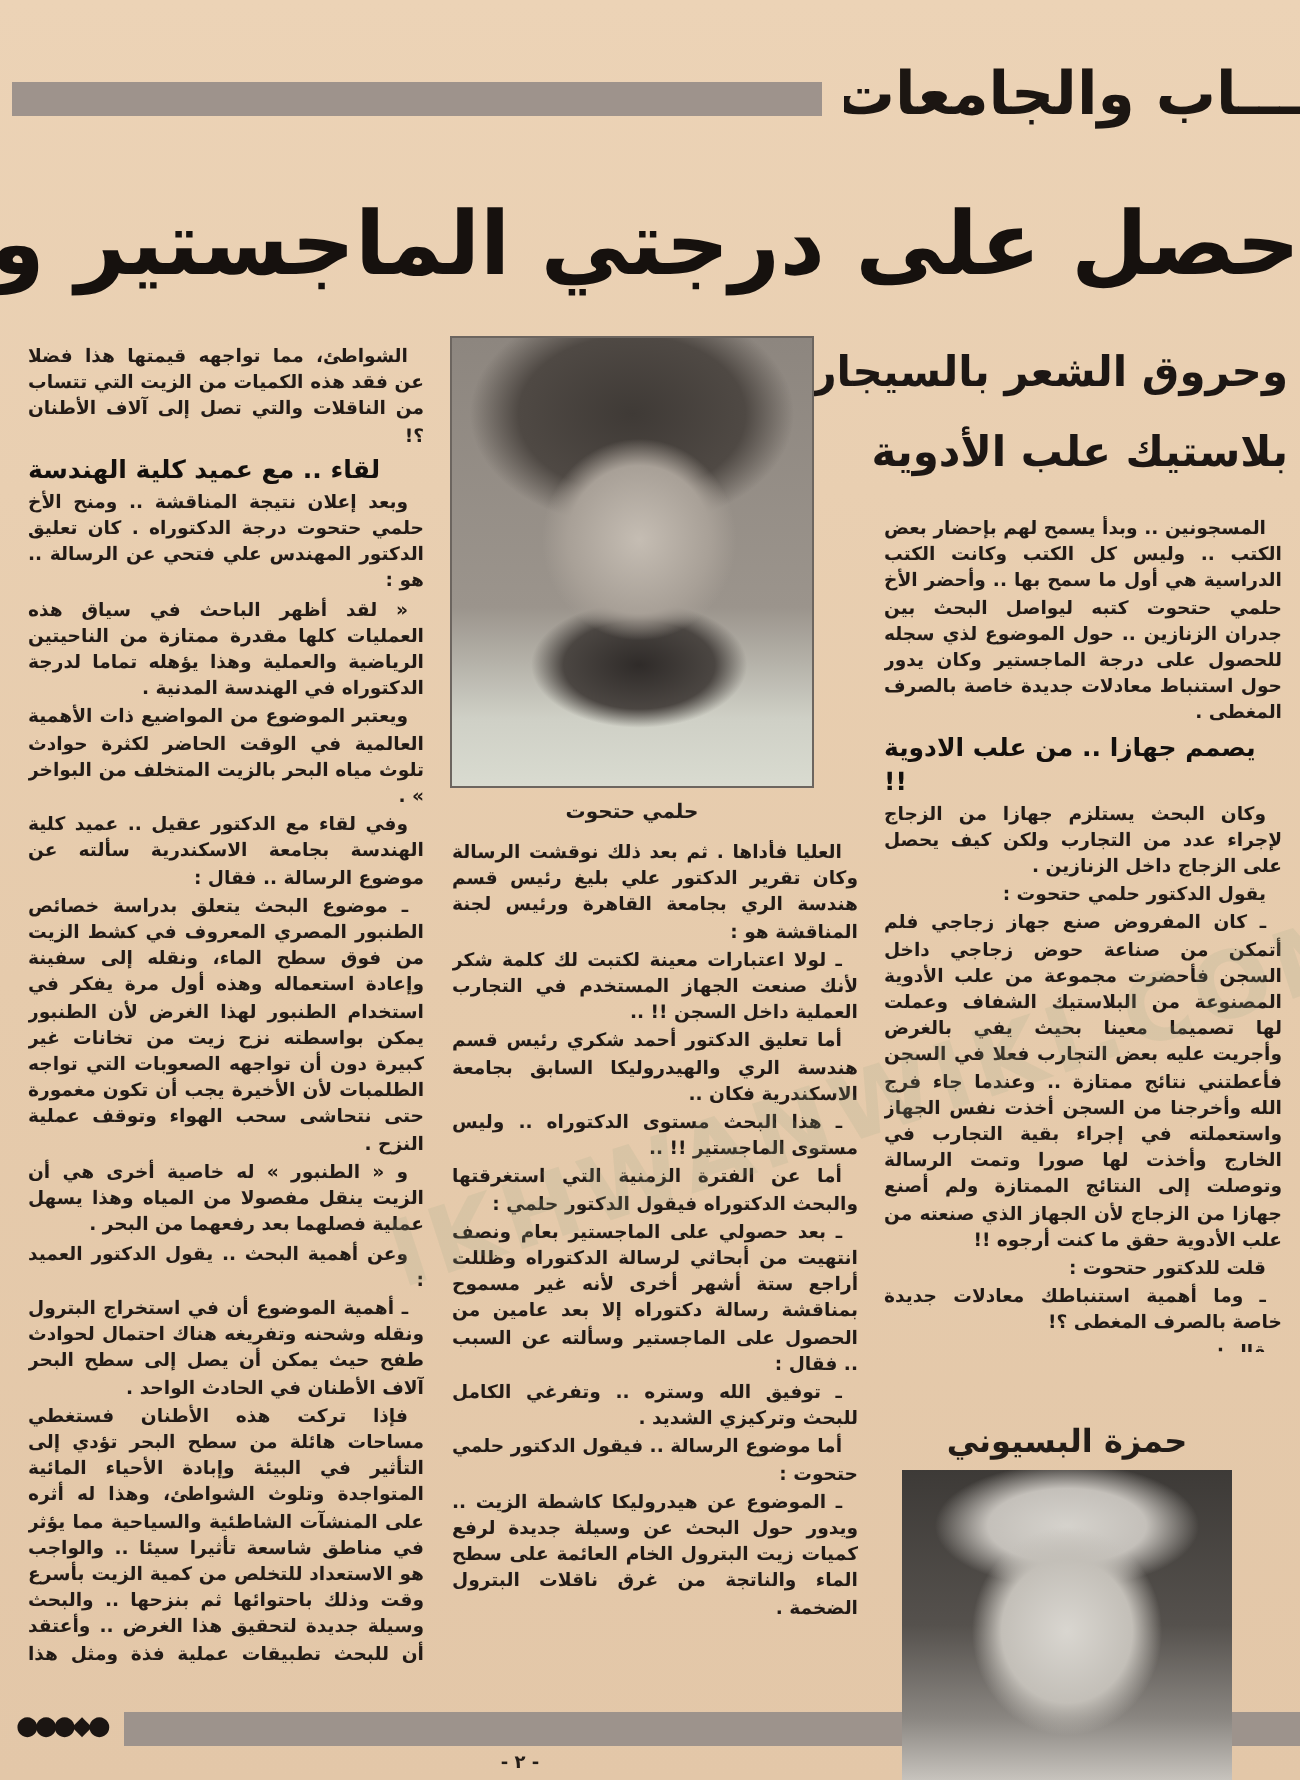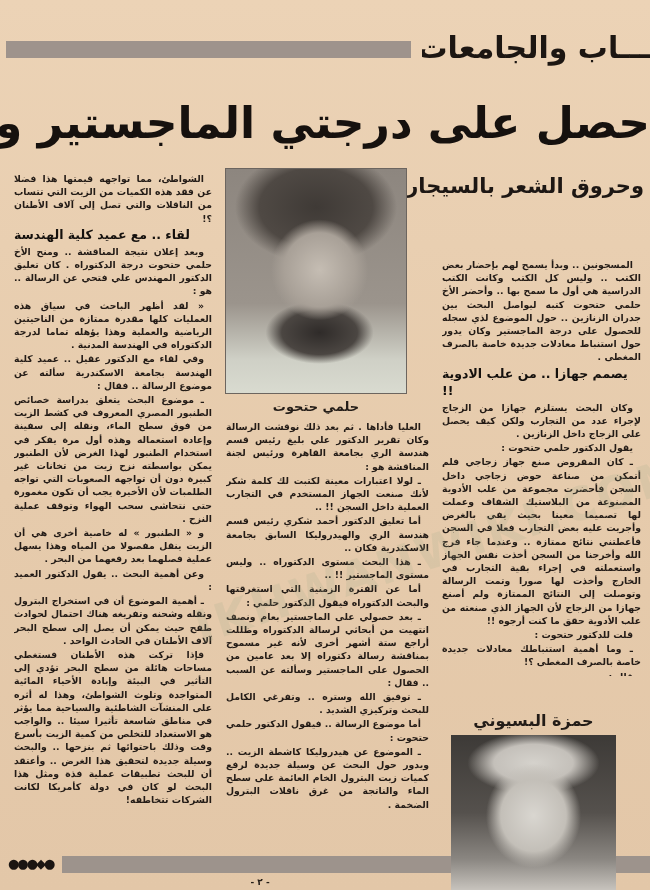--- a/index.html
+++ b/index.html
@@ -60,21 +60,21 @@
       position: absolute; left: 225px; top: 168px; width: 182px; height: 226px;
       background:
         radial-gradient(ellipse 36% 30% at 52% 45%, #c5bdb3 0%, #a8a097 55%, transparent 75%),
         radial-gradient(ellipse 45% 25% at 50% 17%, #3f3a36 0%, #4f4944 70%, transparent 100%),
         radial-gradient(ellipse 30% 14% at 52% 73%, #2f2b29 0%, #4b4642 70%, transparent 100%),
         linear-gradient(180deg, #8d867f 0%, #9b948c 60%, #cfd0c6 85%, #d9dbd0 100%);
       border: 1px solid #6c655f;
     }
     .caption-main {
       position: absolute; left: 225px; top: 399px; width: 182px; height: 16px;
-      font-size: 13px; line-height: 16px; font-weight: bold; text-align: center;
+      font-size: 10px; line-height: 16px; font-weight: bold; text-align: center;
     }
     .photo-second {
       position: absolute; left: 451px; top: 735px; width: 165px; height: 155px;
       background:
         radial-gradient(ellipse 36% 42% at 50% 52%, #d9d6d0 0%, #c3bfb8 55%, transparent 80%),
         radial-gradient(ellipse 40% 20% at 50% 18%, #d5d2cc 0%, #c4c0ba 60%, transparent 100%),
         linear-gradient(180deg, #3d3a37 0%, #55514d 50%, #8a8681 80%, #c7c3bd 100%);
     }
     .caption-second {
       position: absolute; left: 451px; top: 712px; width: 165px; height: 18px;
@@ -107,20 +107,21 @@
 
 <div class="page">
 
   <div class="section-bar"></div>
   <div class="section-title">ـــاب والجامعات</div>
 
   <h1 class="headline">حصل على درجتي الماجستير والدكتوراه !!</h1>
 
   <div class="side-headline">
     <span>وحروق الشعر بالسيجارة :</span>
+    <span>بلاستيك علب الأدوية</span>
   </div>
 
   <div class="photo-main"></div>
   <div class="caption-main">حلمي حتحوت</div>
 
   <div class="col col-right-text" id="col-right">
       <p>المسجونين .. وبدأ يسمح لهم بإحضار بعض الكتب .. وليس كل الكتب وكانت الكتب الدراسية هي أول ما سمح بها .. وأحضر الأخ حلمي حتحوت كتبه ليواصل البحث بين جدران الزنازين .. حول الموضوع لذي سجله للحصول على درجة الماجستير وكان يدور حول استنباط معادلات جديدة خاصة بالصرف المغطى .</p>
       <p class="sub">يصمم جهازا .. من علب الادوية !!</p>
       <p>وكان البحث يستلزم جهازا من الزجاج لإجراء عدد من التجارب ولكن كيف يحصل على الزجاج داخل الزنازين .</p>
       <p>يقول الدكتور حلمي حتحوت :</p>
@@ -138,20 +139,21 @@
       <p>ـ بعد حصولي على الماجستير بعام ونصف انتهيت من أبحاثي لرسالة الدكتوراه وظللت أراجع ستة أشهر أخرى لأنه غير مسموح بمناقشة رسالة دكتوراه إلا بعد عامين من الحصول على الماجستير وسألته عن السبب .. فقال :</p>
       <p>ـ توفيق الله وستره .. وتفرغي الكامل للبحث وتركيزي الشديد .</p>
       <p>أما موضوع الرسالة .. فيقول الدكتور حلمي حتحوت :</p>
       <p>ـ الموضوع عن هيدروليكا كاشطة الزيت .. ويدور حول البحث عن وسيلة جديدة لرفع كميات زيت البترول الخام العائمة على سطح الماء والناتجة من غرق ناقلات البترول الضخمة .</p>
     </div>
   <div class="col col-left" id="col-left">
       <p>الشواطئ، مما تواجهه قيمتها هذا فضلا عن فقد هذه الكميات من الزيت التي تتساب من الناقلات والتي تصل إلى آلاف الأطنان ؟!</p>
       <p class="sub">لقاء .. مع عميد كلية الهندسة</p>
       <p>وبعد إعلان نتيجة المناقشة .. ومنح الأخ حلمي حتحوت درجة الدكتوراه . كان تعليق الدكتور المهندس علي فتحي عن الرسالة .. هو :</p>
       <p>« لقد أظهر الباحث في سياق هذه العمليات كلها مقدرة ممتازة من الناحيتين الرياضية والعملية وهذا يؤهله تماما لدرجة الدكتوراه في الهندسة المدنية .</p>
+      <p>ويعتبر الموضوع من المواضيع ذات الأهمية العالمية في الوقت الحاضر لكثرة حوادث تلوث مياه البحر بالزيت المتخلف من البواخر » .</p>
       <p>وفي لقاء مع الدكتور عقيل .. عميد كلية الهندسة بجامعة الاسكندرية سألته عن موضوع الرسالة .. فقال :</p>
       <p>ـ موضوع البحث يتعلق بدراسة خصائص الطنبور المصري المعروف في كشط الزيت من فوق سطح الماء، ونقله إلى سفينة وإعادة استعماله وهذه أول مرة يفكر في استخدام الطنبور لهذا الغرض لأن الطنبور يمكن بواسطته نزح زيت من تخانات غير كبيرة دون أن تواجهه الصعوبات التي تواجه الطلمبات لأن الأخيرة يجب أن تكون مغمورة حتى نتحاشى سحب الهواء وتوقف عملية النزح .</p>
       <p>و « الطنبور » له خاصية أخرى هي أن الزيت ينقل مفصولا من المياه وهذا يسهل عملية فصلهما بعد رفعهما من البحر .</p>
       <p>وعن أهمية البحث .. يقول الدكتور العميد :</p>
       <p>ـ أهمية الموضوع أن في استخراج البترول ونقله وشحنه وتفريغه هناك احتمال لحوادث طفح حيث يمكن أن يصل إلى سطح البحر آلاف الأطنان في الحادث الواحد .</p>
       <p>فإذا تركت هذه الأطنان فستغطي مساحات هائلة من سطح البحر تؤدي إلى التأثير في البيئة وإبادة الأحياء المائية المتواجدة وتلوث الشواطئ، وهذا له أثره على المنشآت الشاطئية والسياحية مما يؤثر في مناطق شاسعة تأثيرا سيئا .. والواجب هو الاستعداد للتخلص من كمية الزيت بأسرع وقت وذلك باحتوائها ثم بنزحها .. والبحث وسيلة جديدة لتحقيق هذا الغرض .. وأعتقد أن للبحث تطبيقات عملية فذة ومثل هذا البحث لو كان في دولة كأمريكا لكانت الشركات تتخاطفه!</p>
     </div>
 
   <div class="watermark">IKHWANWIKI.COM</div>
 

